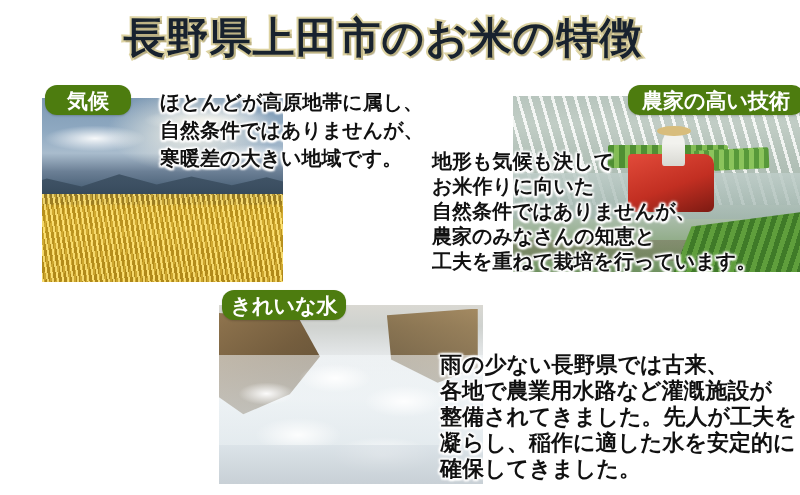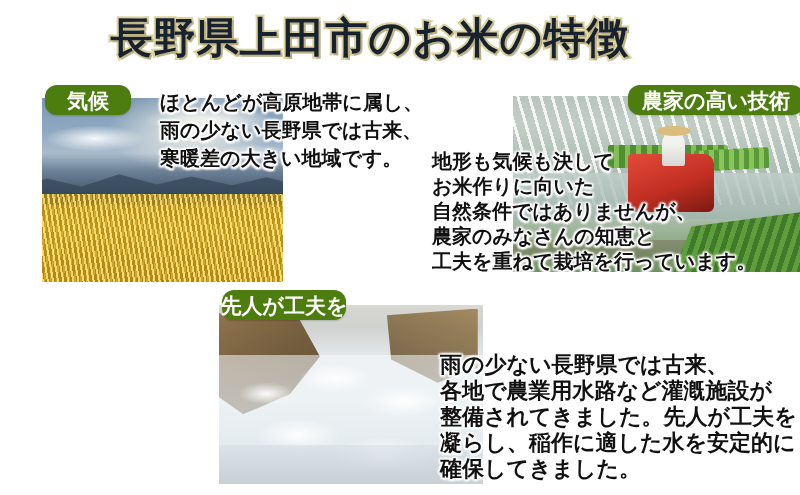--- a/index.html
+++ b/index.html
@@ -12,21 +12,21 @@
     height: 495px;
     position: relative;
     overflow: hidden;
     font-family: "Liberation Serif", "DejaVu Serif", serif;
     background: #ffffff;
   }
 
   
   .page-title {
     position: absolute;
-    left: 0;
+    left: 13px;
     top: 12px;
     width: 740px;
     text-align: center;
     font-family: "Liberation Serif", "DejaVu Serif", serif;
     font-weight: bold;
     font-size: 42px;
     letter-spacing: 1px;
     line-height: 52px;
     color: #18222e;
     -webkit-text-stroke: 4px #ddd3a2;
@@ -281,21 +281,21 @@
 <div class="page-title">長野県上田市のお米の特徴</div>
 
 <div class="photo" id="photo-climate">
   <div class="ridge"></div>
   <div class="grass"></div>
 </div>
 
 <div class="badge" id="badge-climate">気候</div>
 
 <div class="body-text" id="text-climate">ほとんどが高原地帯に属し、
-雨の少ない長野県では古来、
+自然条件ではありませんが、
 寒暖差の大きい地域です。</div>
 
 <div class="photo" id="photo-tech">
   <div class="paddy-rows"></div>
   <div class="water-strip"></div>
   <div class="bank"></div>
   <div class="machine-tray"></div>
   <div class="machine-tray2"></div>
   <div class="machine-body"></div>
   <div class="farmer"></div>
@@ -311,19 +311,19 @@
 農家のみなさんの知恵と
 工夫を重ねて栽培を行っています。</div>
 
 <div class="photo" id="photo-water">
   <div class="rock-left"></div>
   <div class="rock-right"></div>
   <div class="foam"></div>
   <div class="stream-blur"></div>
 </div>
 
-<div class="badge" id="badge-water">先人が工夫を</div>
+<div class="badge" id="badge-water">きれいな水</div>
 
 <div class="body-text" id="text-water">雨の少ない長野県では古来、
 各地で農業用水路など灌漑施設が
 整備されてきました。先人が工夫を
 凝らし、稲作に適した水を安定的に
 確保してきました。</div>
 
 </body></html>

